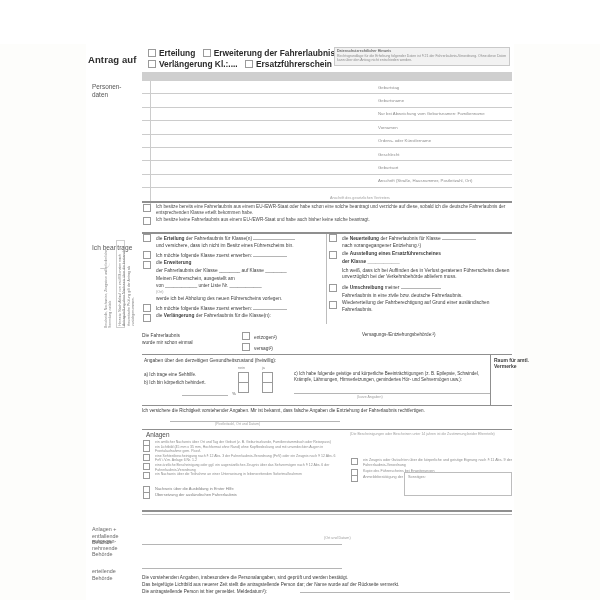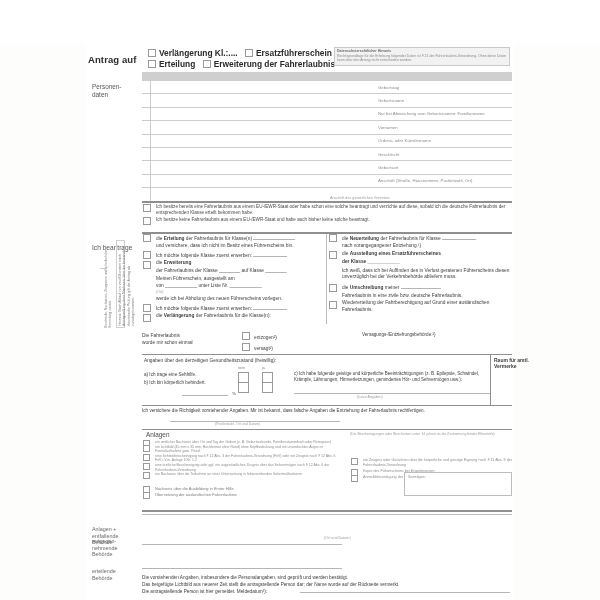--- a/index.html
+++ b/index.html
@@ -119,26 +119,26 @@
 <div id="page">
 
   <div class="leftcol"></div>
   <div class="frame"></div>
 
   <div class="hdr">
     <div class="antrag">Antrag auf</div>
 
     <div class="hdrchecks">
       <div class="hdrrow">
+        <span class="cbox"></span><span class="b">Erteilung</span>
+        <span class="cbox" style="margin-left:5px"></span><span class="b">Erweiterung der Fahrerlaubnis</span>
+      </div>
+      <div class="hdrrow">
         <span class="cbox"></span><span class="b">Verlängerung Kl.:....</span>
         <span class="cbox" style="margin-left:5px"></span><span class="b">Ersatzführerschein</span>
-      </div>
-      <div class="hdrrow">
-        <span class="cbox"></span><span class="b">Erteilung</span>
-        <span class="cbox" style="margin-left:5px"></span><span class="b">Erweiterung der Fahrerlaubnis</span>
       </div>
     </div>
 
     <div class="dsbox">
       <div class="dstitle">Datenschutzrechtlicher Hinweis</div>
       <div class="dstext">Rechtsgrundlage für die Erhebung folgender Daten ist § 21 der Fahrerlaubnis-Verordnung. Ohne diese Daten kann über den Antrag nicht entschieden werden.</div>
     </div>
   </div>
 
   <div class="greybar"></div>

